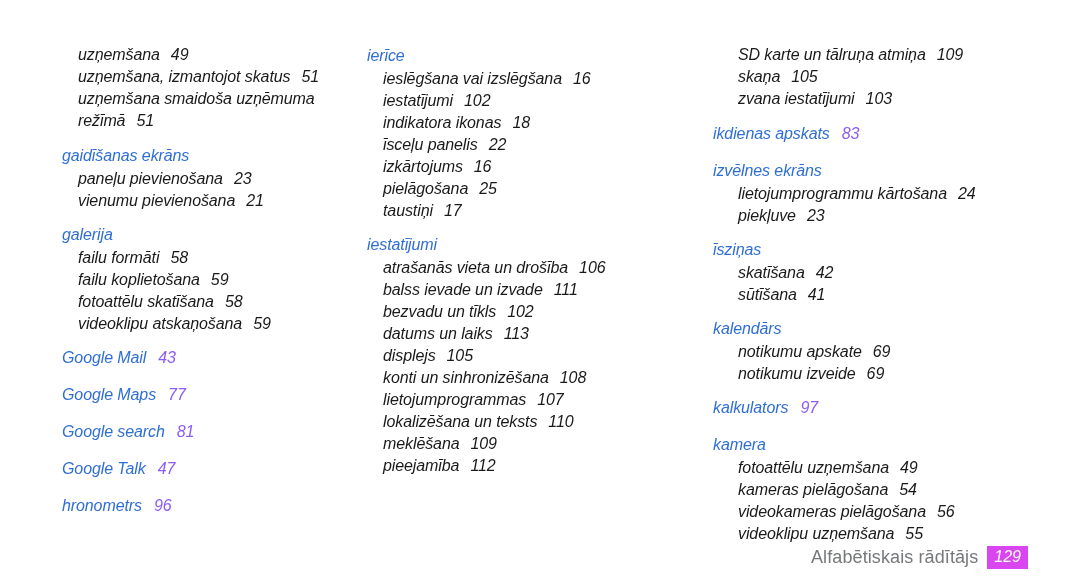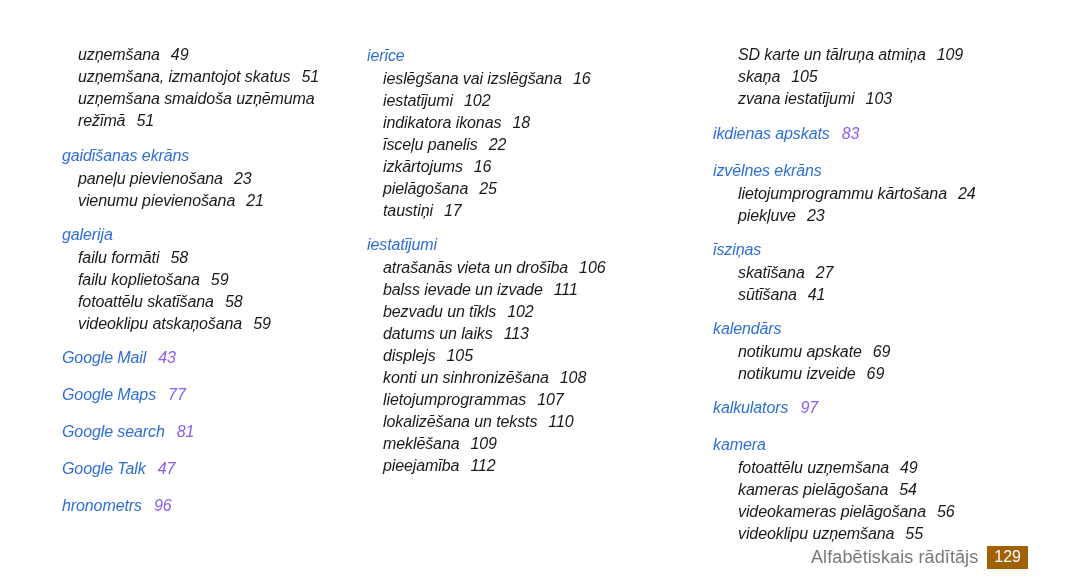--- a/index.html
+++ b/index.html
@@ -92,23 +92,24 @@
     flex-direction: row;
     align-items: center;
   }
   .footer-label {
     font-size: 18px;
     color: #76787a;
     letter-spacing: 0.1px;
     margin-right: 9px;
   }
   .footer-page {
+    font-style: italic;
     font-size: 16px;
     color: #ffffff;
-    background: #a16207;
+    background: #d946ef;
     padding: 1px 7px 2px 7px;
     line-height: 20px;
     display: inline-block;
   }
 </style>
 </head>
 <body>
 
 <div class="page">
 
@@ -197,21 +198,21 @@
         <div class="group">
           <div class="heading"><span>izvēlnes ekrāns</span></div>
           <div class="entries">
             <div class="entry"><span>lietojumprogrammu kārtošana</span><span class="num">24</span></div>
             <div class="entry"><span>piekļuve</span><span class="num">23</span></div>
           </div>
         </div>
         <div class="group">
           <div class="heading"><span>īsziņas</span></div>
           <div class="entries">
-            <div class="entry"><span>skatīšana</span><span class="num">27</span></div>
+            <div class="entry"><span>skatīšana</span><span class="num">42</span></div>
             <div class="entry"><span>sūtīšana</span><span class="num">41</span></div>
           </div>
         </div>
         <div class="group">
           <div class="heading"><span>kalendārs</span></div>
           <div class="entries">
             <div class="entry"><span>notikumu apskate</span><span class="num">69</span></div>
             <div class="entry"><span>notikumu izveide</span><span class="num">69</span></div>
           </div>
         </div>

